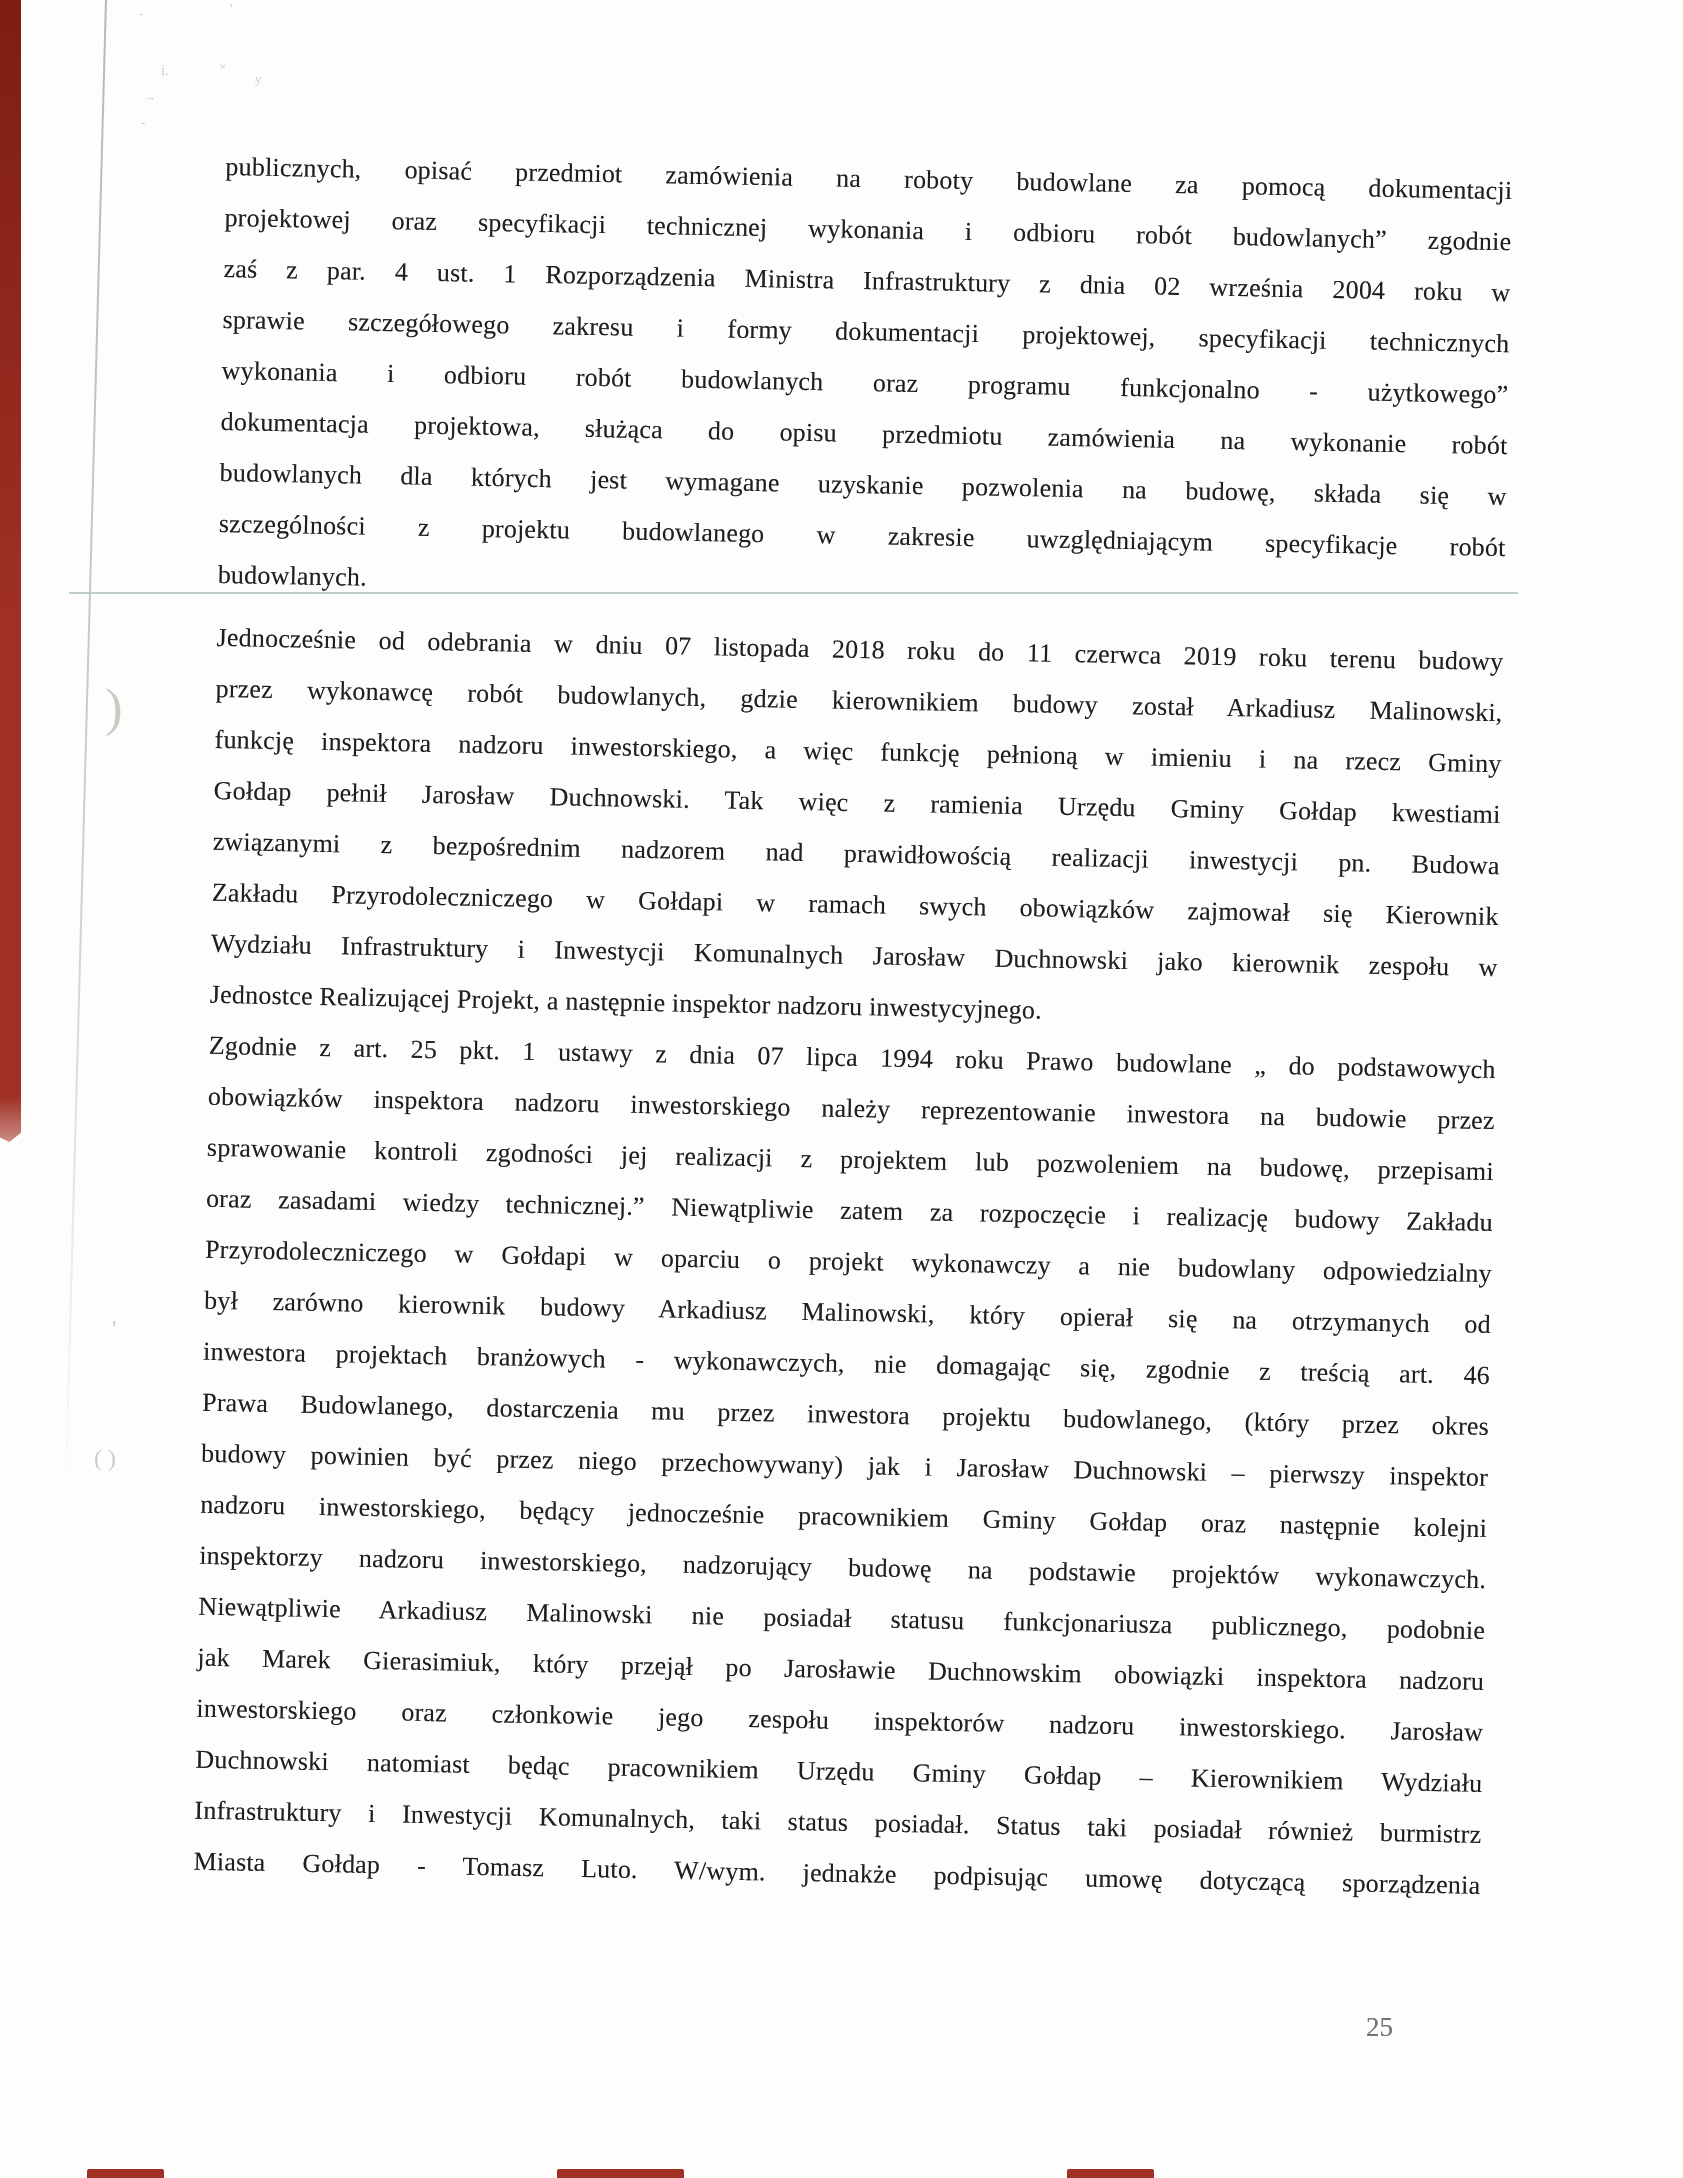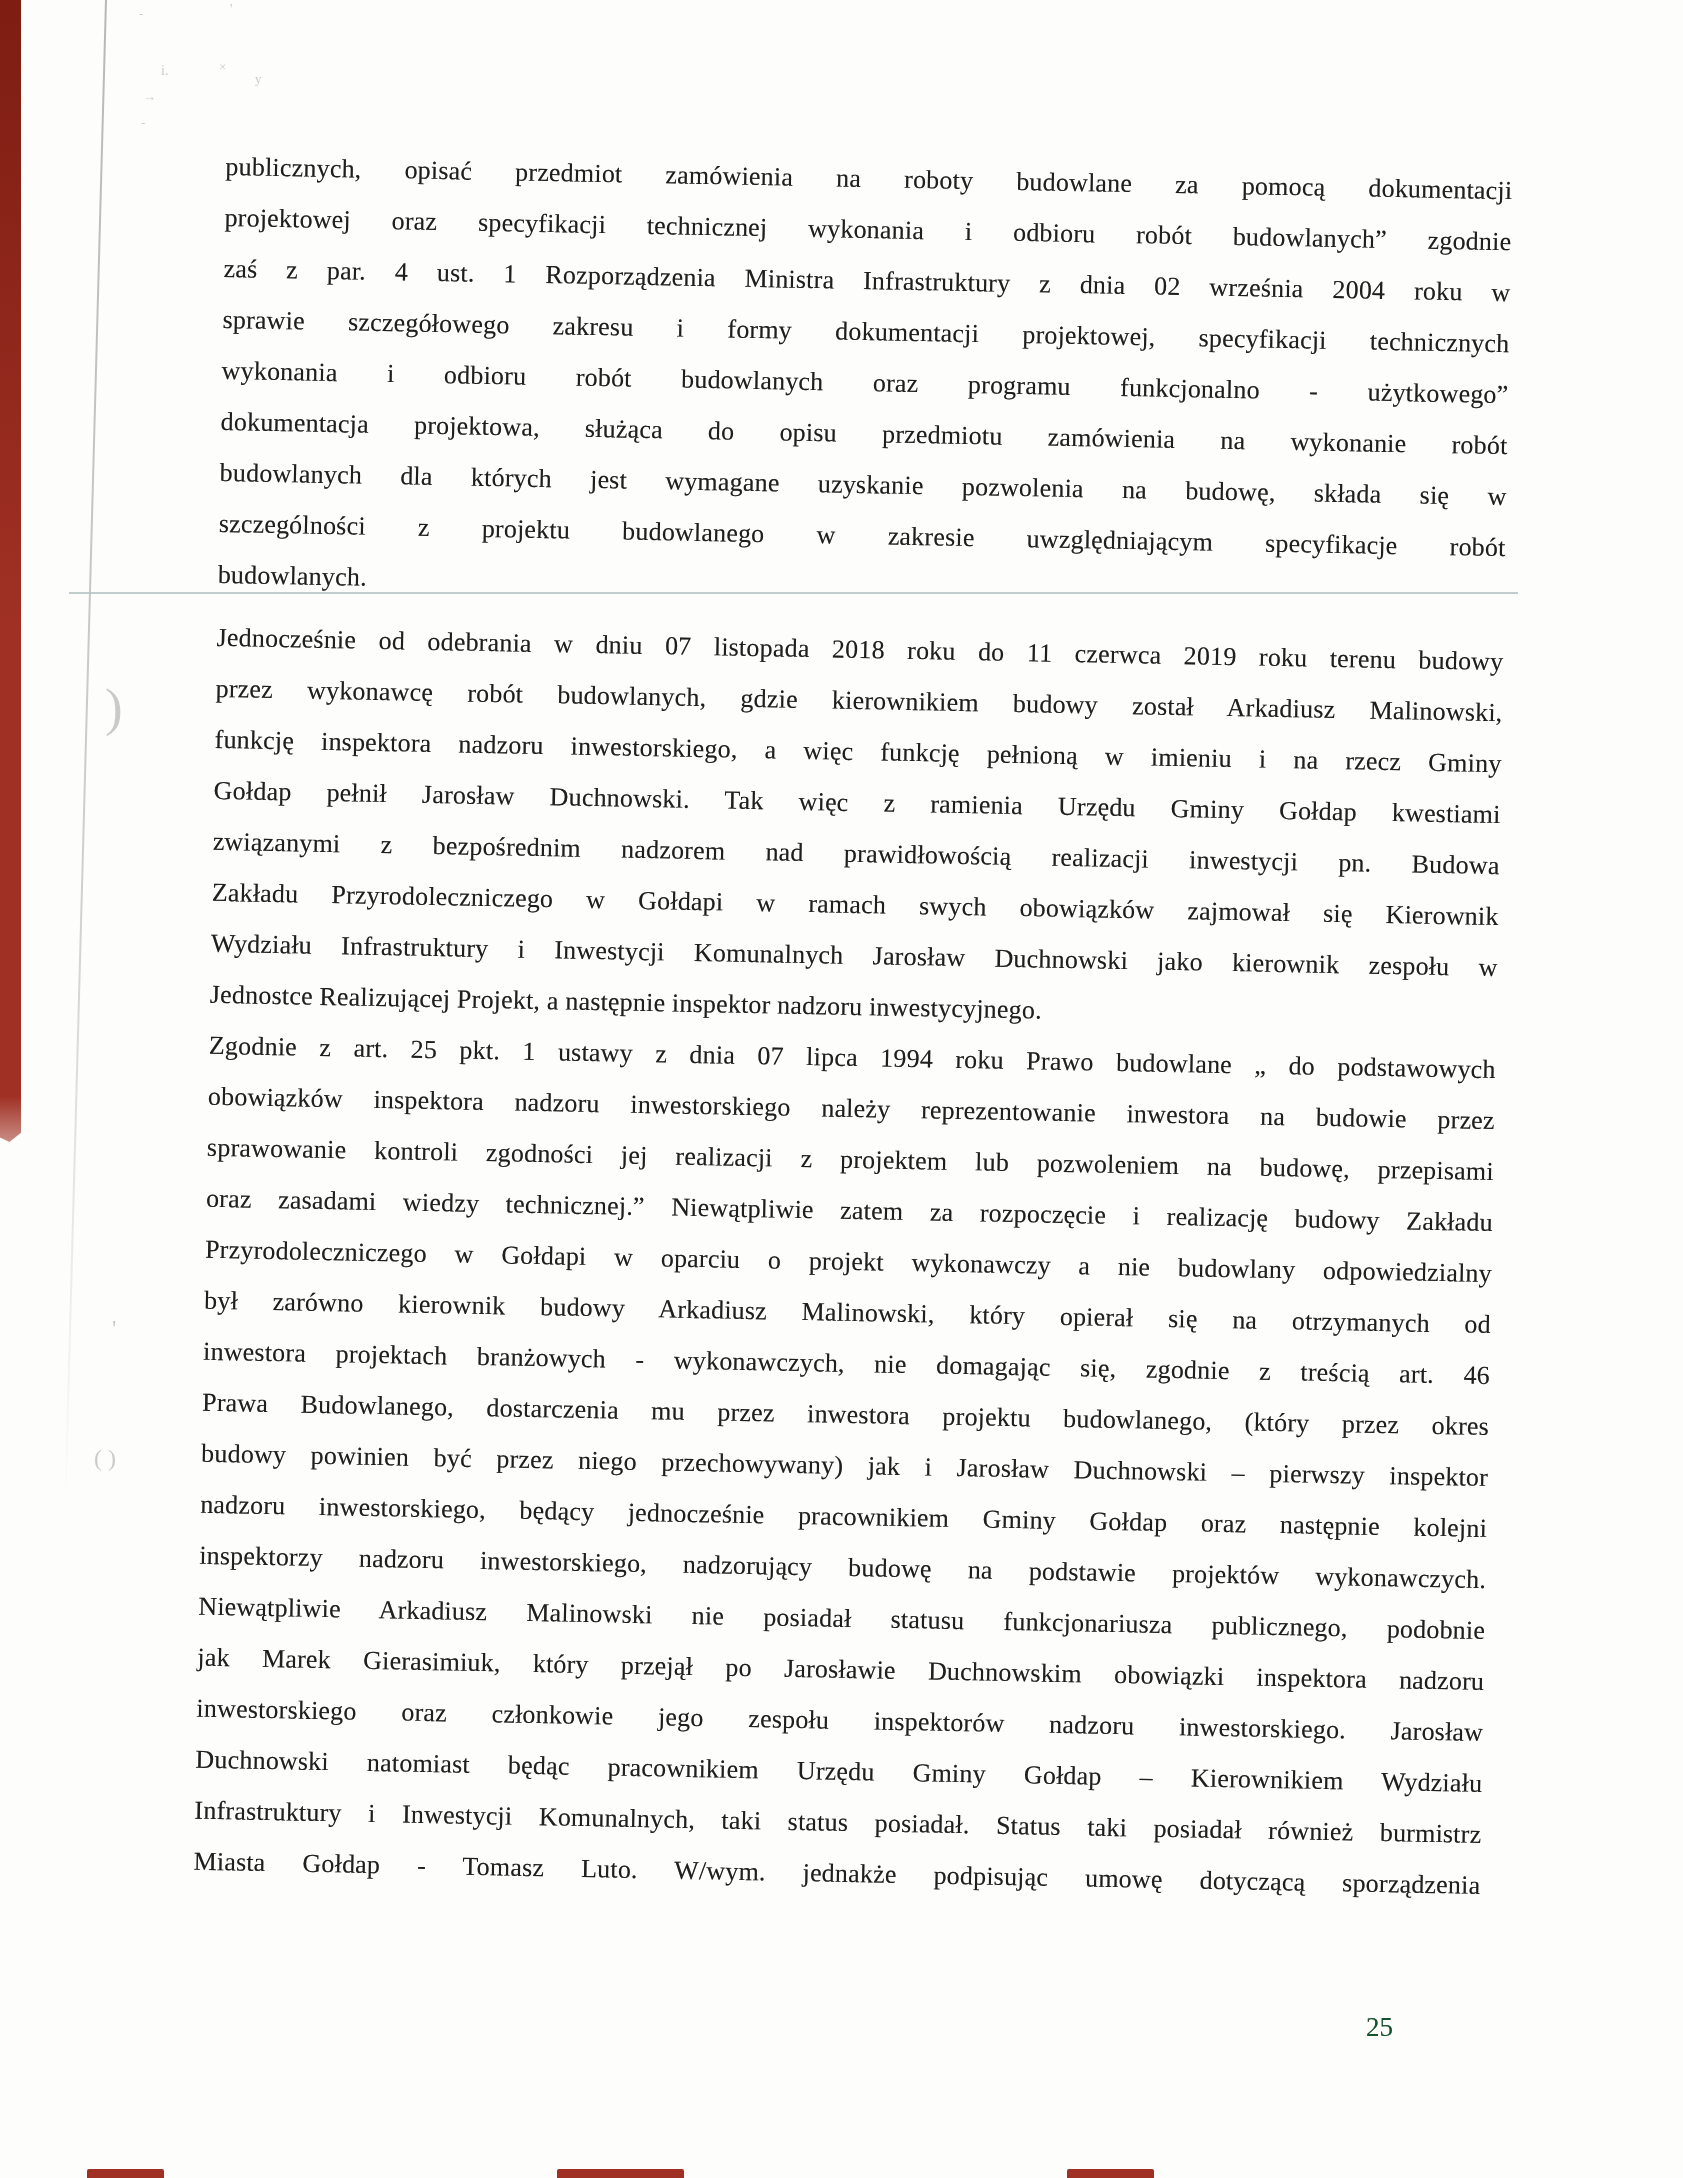--- a/index.html
+++ b/index.html
@@ -38,21 +38,21 @@
     font-size:26px;line-height:51px;
     color:#1f1f1f;
     letter-spacing:0.2px;
     text-shadow:0 0 0.6px rgba(30,30,30,.45);
   }
   .line{text-align:justify;text-align-last:justify;white-space:normal;}
   .line.left{text-align:left;text-align-last:left;}
   .line.gap{margin-top:12px;}
   .pagenum{
     position:absolute;left:1366px;top:2012px;
-    font-size:27px;color:#14532d;
+    font-size:27px;color:#737373;
     text-shadow:0 0 0.5px rgba(40,40,40,.4);
   }
   .pencil{
     position:absolute;color:var(--pencil,#8d8d88);opacity:.45;
     font-family:"Liberation Serif","DejaVu Serif",serif;
     pointer-events:none;white-space:pre;
   }
 </style>
 </head>
 <body>

